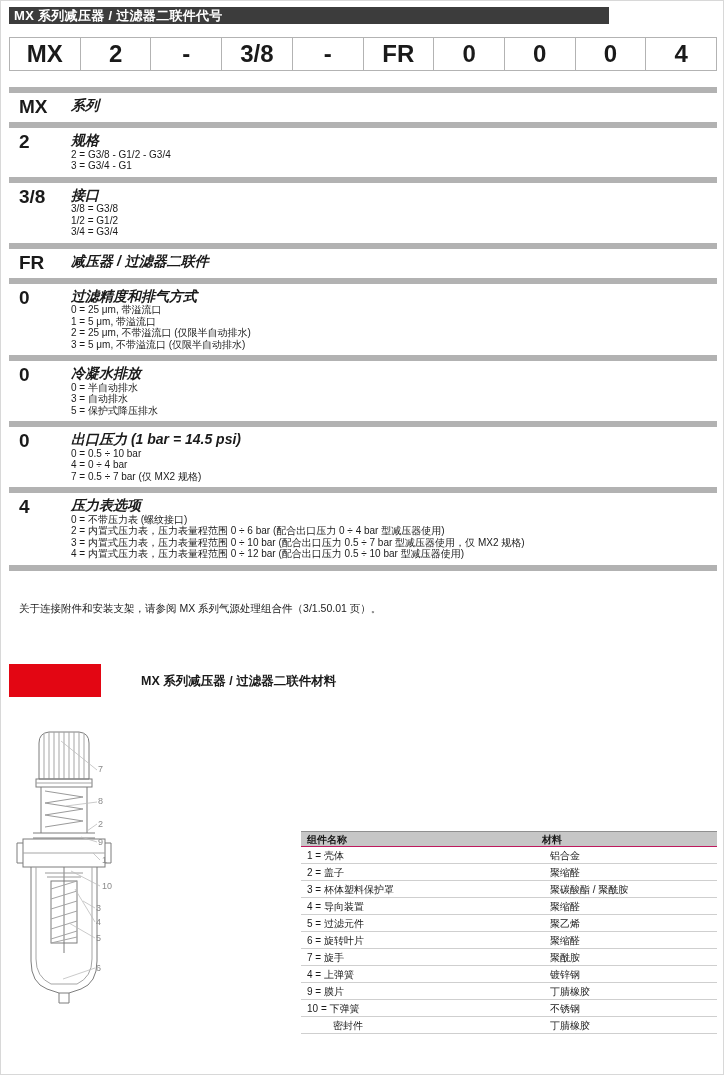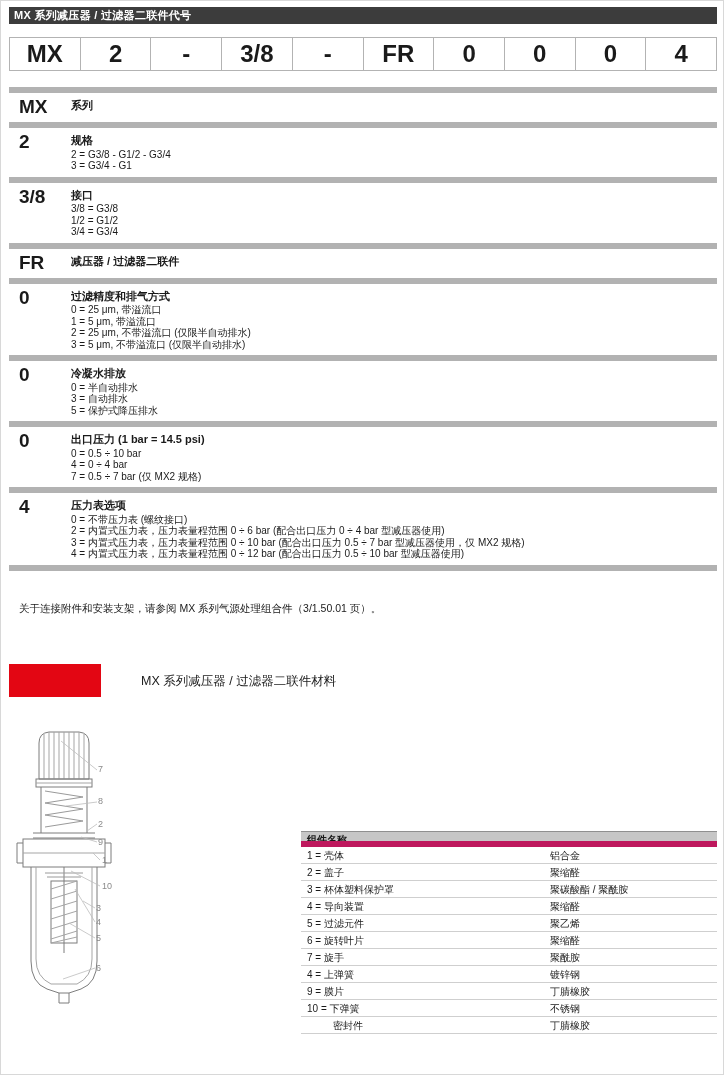--- a/index.html
+++ b/index.html
@@ -1,57 +1,57 @@
 <!DOCTYPE html>
 <html><head>
 <meta charset="utf-8">
 <style>
   * { margin:0; padding:0; box-sizing:border-box; }
   html,body { background:#fff; }
   body { font-family:"Liberation Sans","DejaVu Sans",sans-serif; color:#1a1a1a; }
   .page { position:relative; width:724px; height:1075px; background:#fff; border:1px solid #d8d8d8; overflow:hidden; }
 
   
-  .header-bar { position:absolute; left:8px; top:6px; width:708px; height:17px;
-    background:#3c3c3c; color:#ffffff; font-size:11px; font-weight:bold;
+  .header-bar { position:absolute; left:8px; top:6px; width:600px; height:17px;
+    background:#3c3c3c; color:#ffffff; font-size:13px; font-weight:bold;
     line-height:17px; padding-left:5px; letter-spacing:.3px; }
 
   
   .code-row { position:absolute; left:8px; top:36px; width:708px; height:34px; display:flex; }
   .code-cell { flex:1; border:1px solid #b3b3b3; border-left:none;
     display:flex; align-items:center; justify-content:center;
     font-size:24px; font-weight:bold; background:#fff; }
   .code-cell:first-child { border-left:1px solid #b3b3b3; }
 
   
   .sections { position:absolute; left:8px; top:86px; width:708px; }
   .section-bar { height:6px; background:#b2b2b2; }
   .section-row { display:flex; padding:4px 0 5px 0; }
   .section-code { flex:0 0 62px; width:62px; font-size:19px; font-weight:bold;
     padding-left:10px; line-height:20px; }
   .section-content { flex:1; padding-top:2px; padding-right:6px; }
-  .section-title { font-size:11px; font-weight:bold; line-height:12.5px; margin-bottom:2px; }
+  .section-title { font-size:14px; font-weight:bold; line-height:12.5px; margin-bottom:2px;font-style:italic; }
   .section-line { font-size:10px; line-height:11.5px; }
 
   
   .note { position:absolute; left:18px; top:601px; font-size:10.5px; }
 
   
   .mat-red { position:absolute; left:8px; top:663px; width:92px; height:33px; background:#e30613; }
-  .mat-title { position:absolute; left:140px; top:672px; font-size:12.5px; font-weight:normal; }
+  .mat-title { position:absolute; left:140px; top:672px; font-size:12.5px; font-weight:bold; }
 
   
   .diagram { position:absolute; left:10px; top:720px; width:160px; height:302px; }
   .diagram svg { position:absolute; left:0; top:0; }
   .callout { position:absolute; font-size:9px; color:#8a8a8a; line-height:9px; }
 
   
   .mat-table { position:absolute; left:300px; top:830px; width:416px; font-size:10px; }
   .mat-header { display:flex; background:#c6c6c6; font-weight:bold; height:16px;
-    line-height:16px; border-top:1px solid #8f8f8f; border-bottom:6px solid #be185d;flex-direction:column; }
+    line-height:16px; border-top:1px solid #8f8f8f; border-bottom:1px solid #be185d; }
   .mat-row { display:flex; height:17px; line-height:17px; border-bottom:1px solid #cfcfcf;gap:8px; }
   .mat-col-name { width:237px; padding-left:6px; overflow:hidden; white-space:nowrap; }
   .mat-col-mat { flex:1; padding-left:4px; overflow:hidden; white-space:nowrap; }
   .mat-row.seal .mat-col-name { padding-left:32px; }
 </style>
 </head>
 <body>
 
 <div class="page">
 

